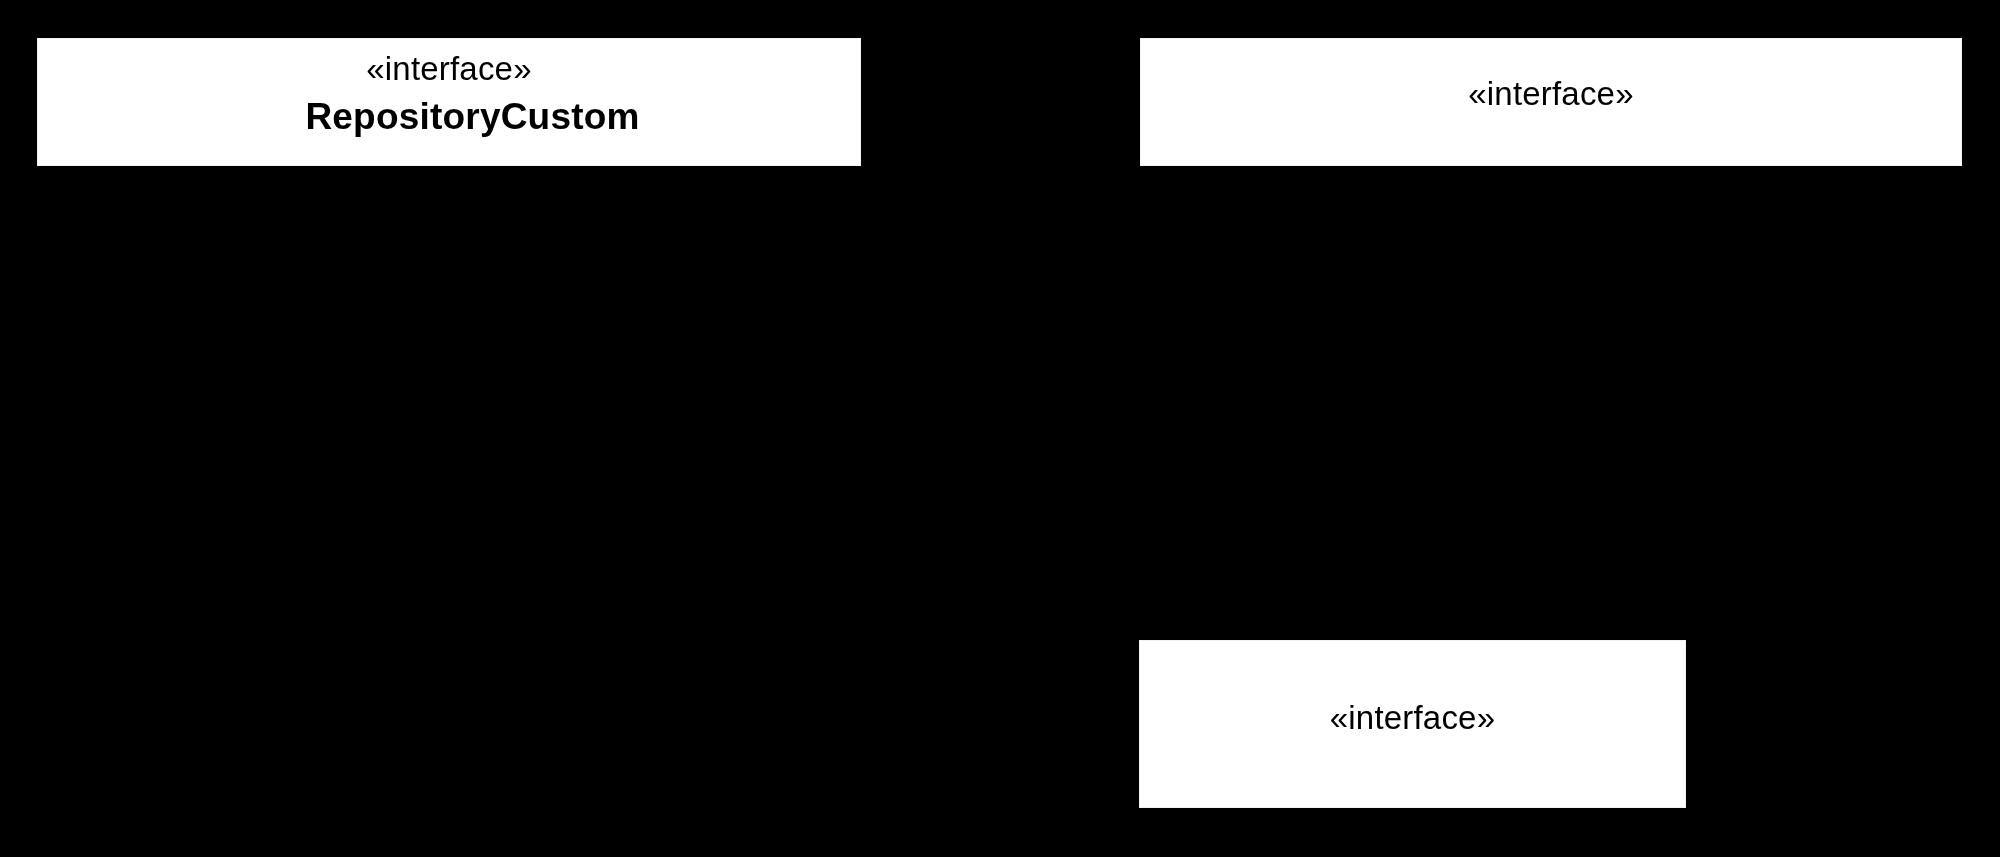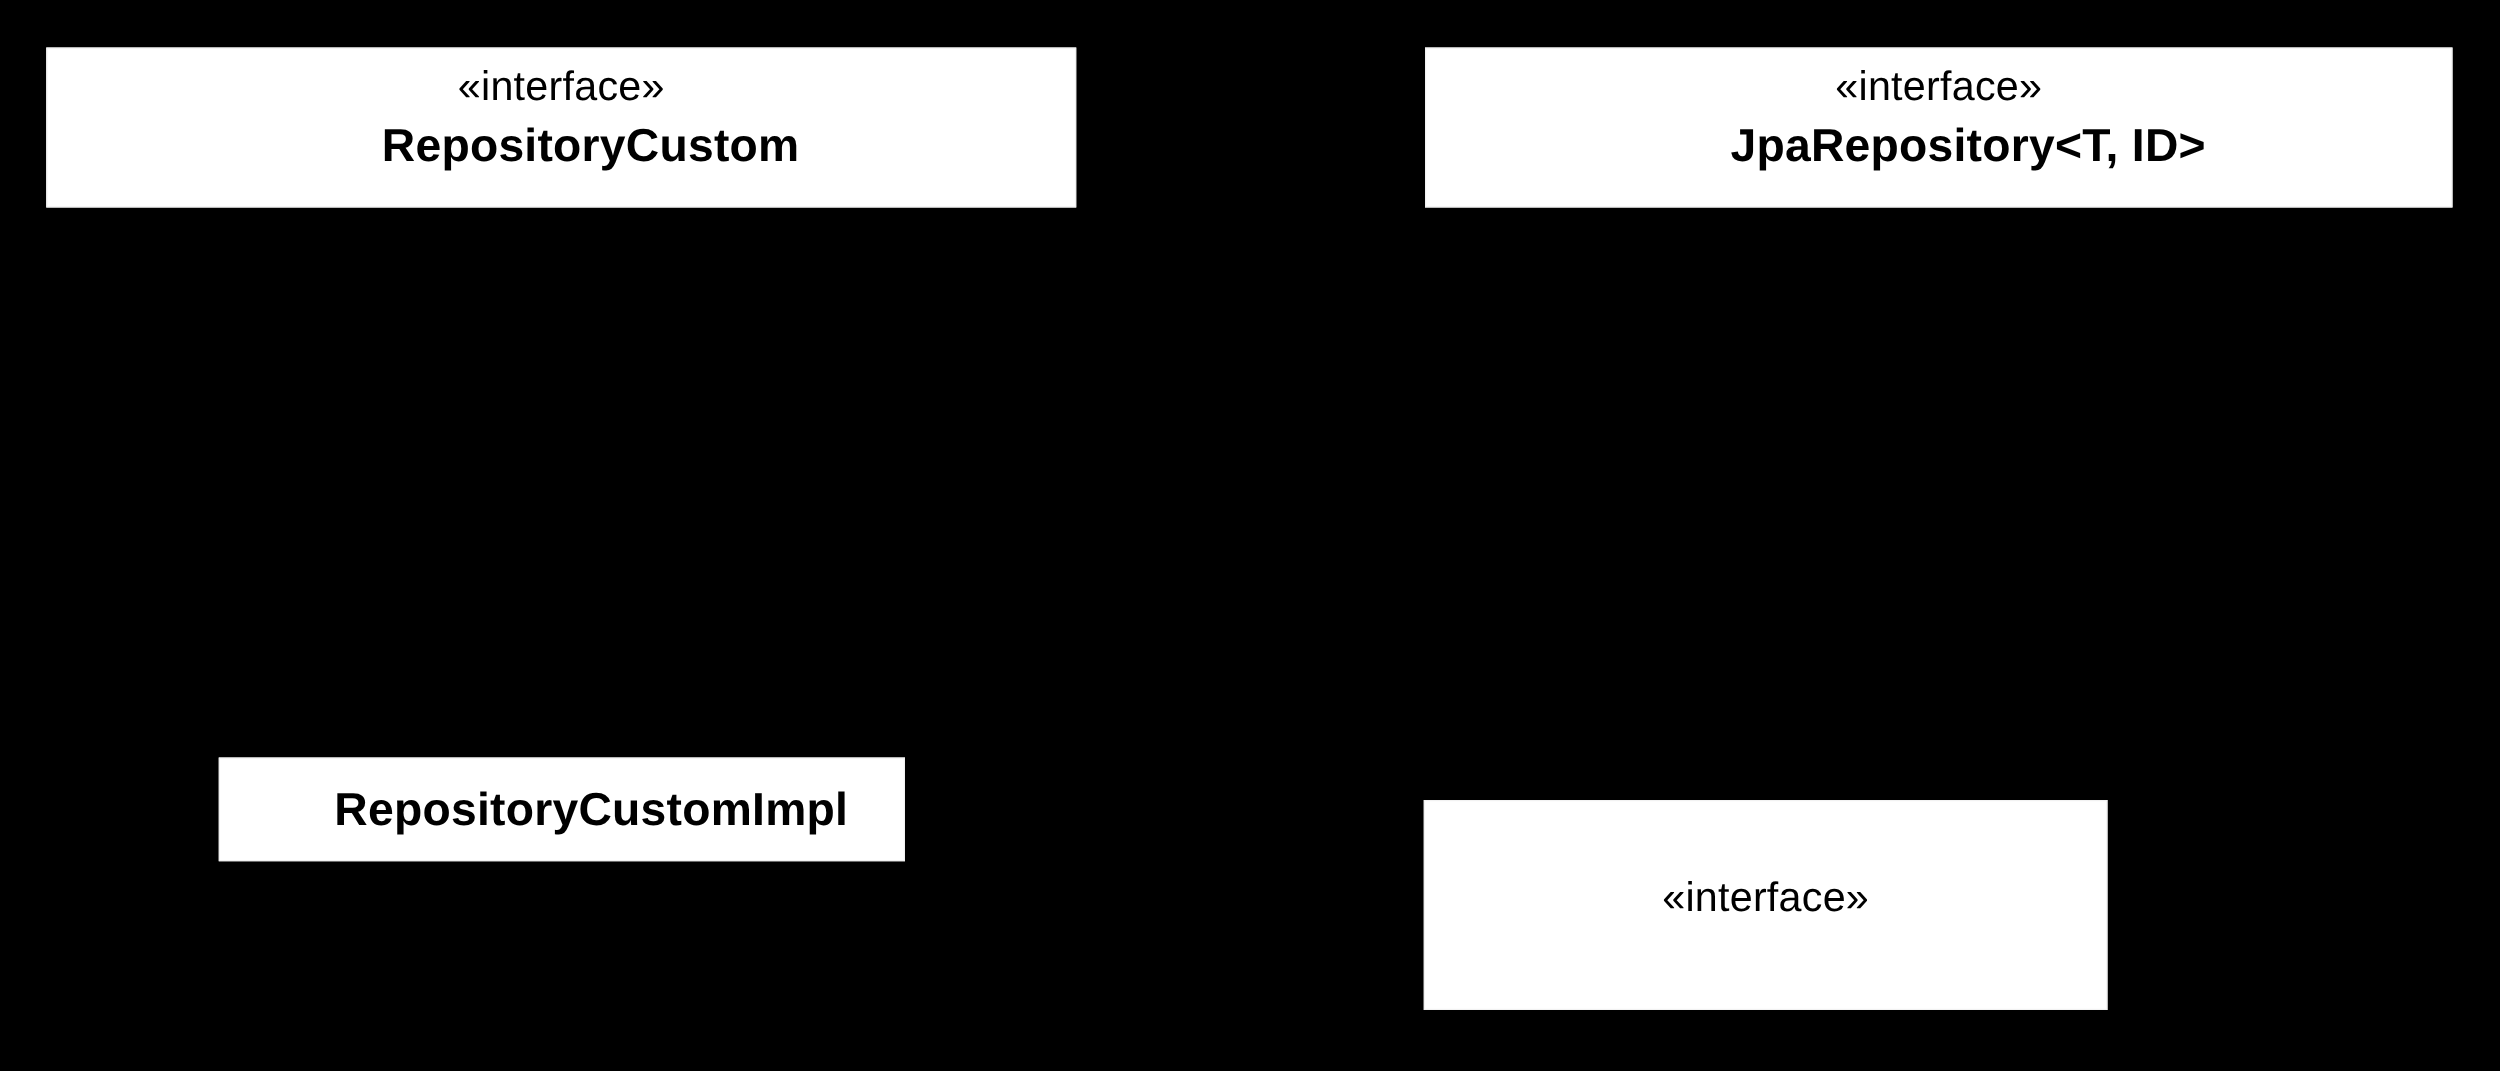--- a/index.html
+++ b/index.html
@@ -79,29 +79,23 @@
   <div class="uml-box" id="box-repository-custom">
     <span class="text-stack">
       <span class="stereotype">«interface»</span>
       <span class="class-name">RepositoryCustom</span>
     </span>
   </div>
 
   <div class="uml-box" id="box-jpa-repository">
     <span class="text-stack">
       <span class="stereotype">«interface»</span>
-      <span class="class-name">JpaRepository&lt;T, ID&gt;</span>
     </span>
   </div>
 
-  <div class="uml-box" id="box-repository-custom-impl">
-    <span class="text-stack">
-      <span class="class-name">RepositoryCustomImpl</span>
-    </span>
-  </div>
 
   <div class="uml-box" id="box-use-repository">
     <span class="text-stack">
       <span class="stereotype">«interface»</span>
     </span>
   </div>
 
 </div>
 
 </body></html>

